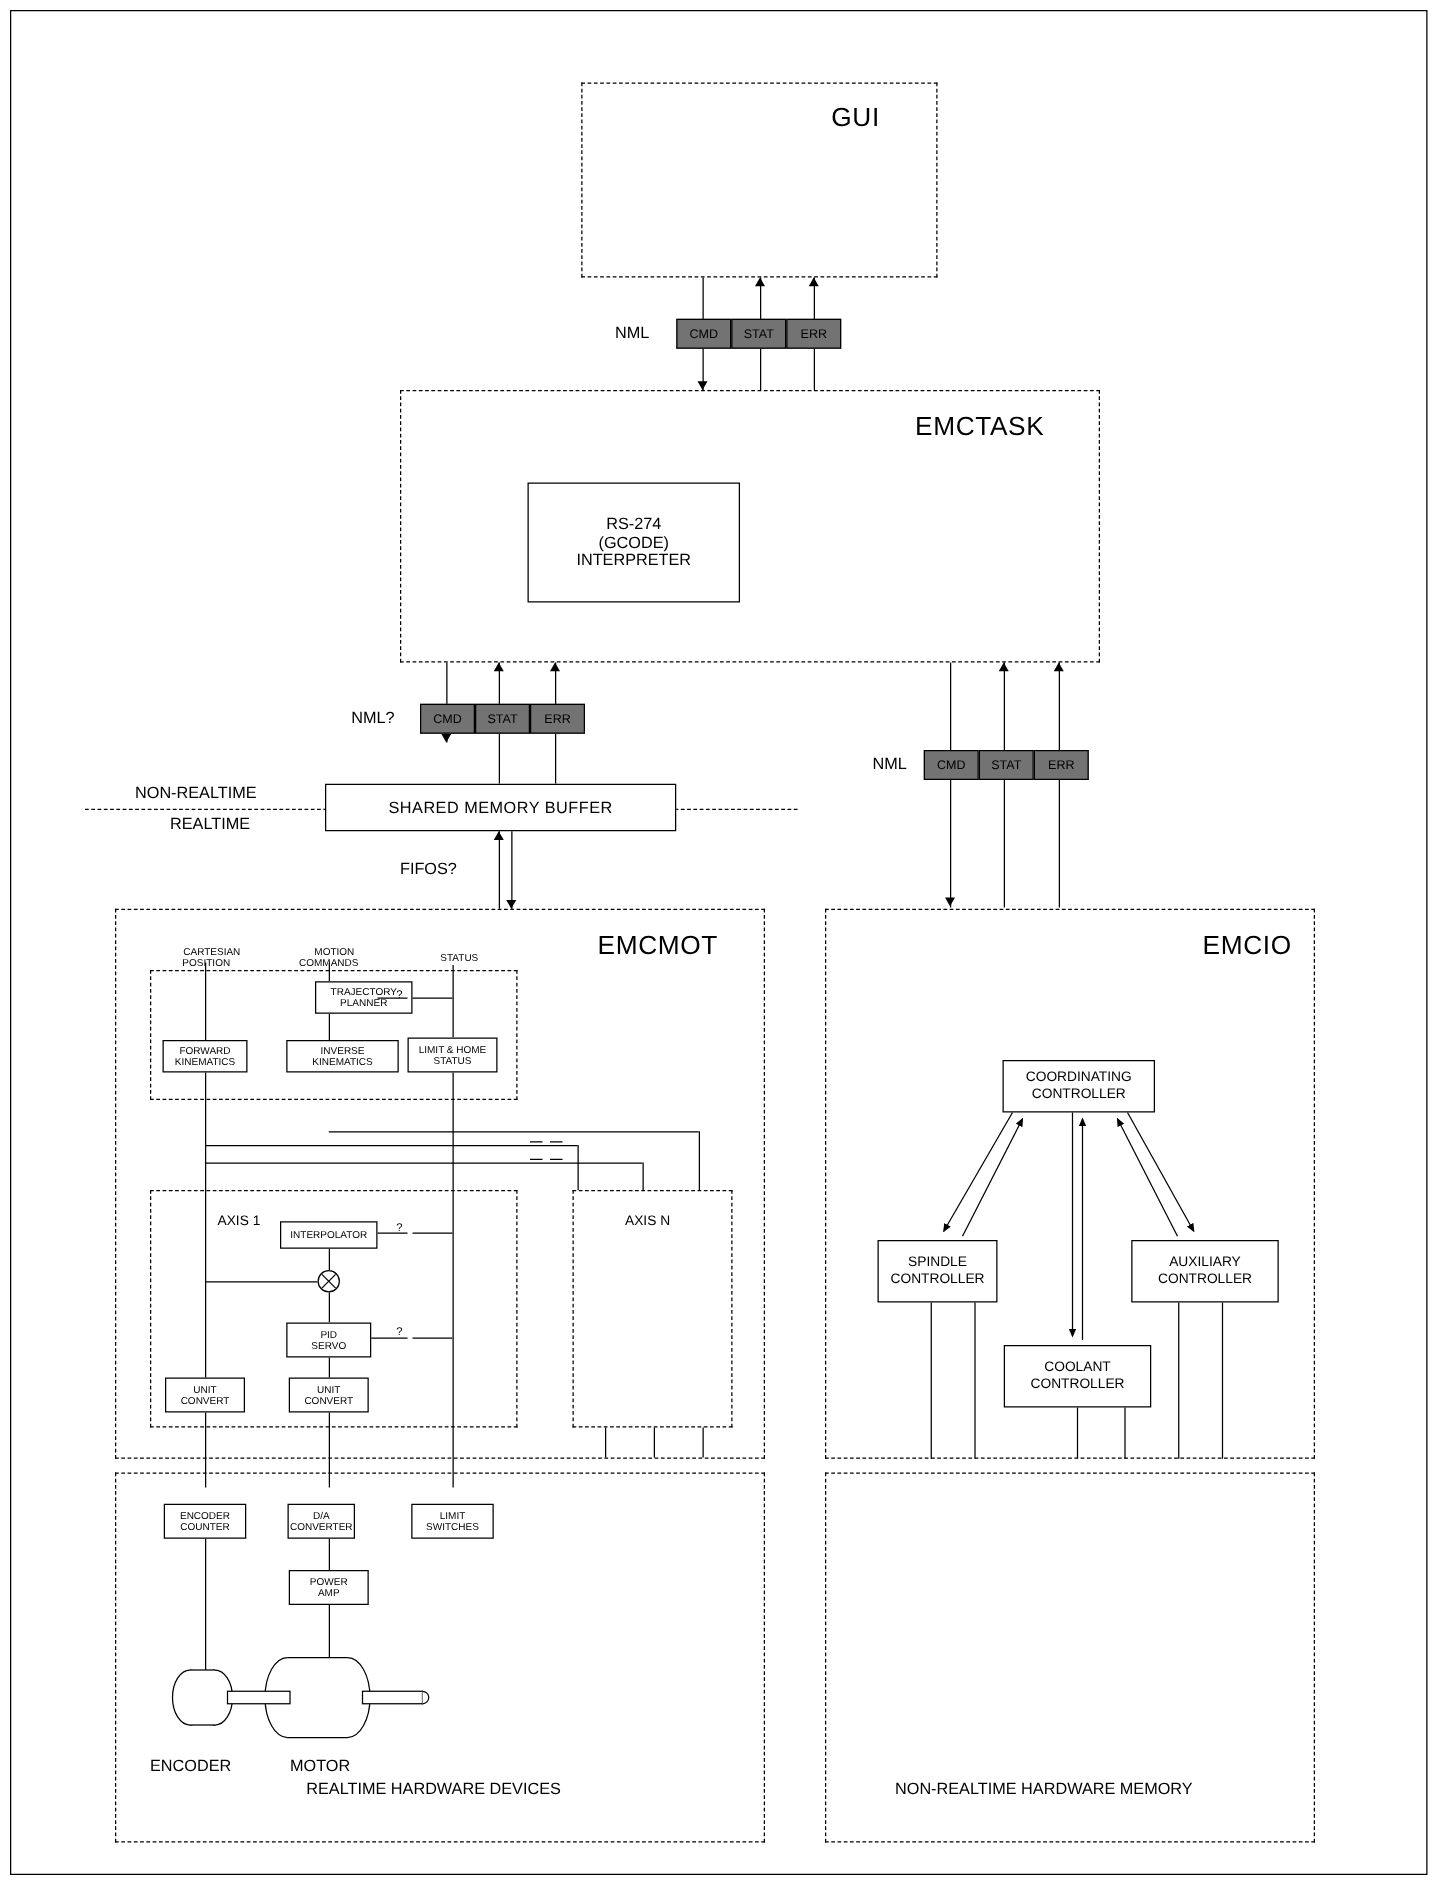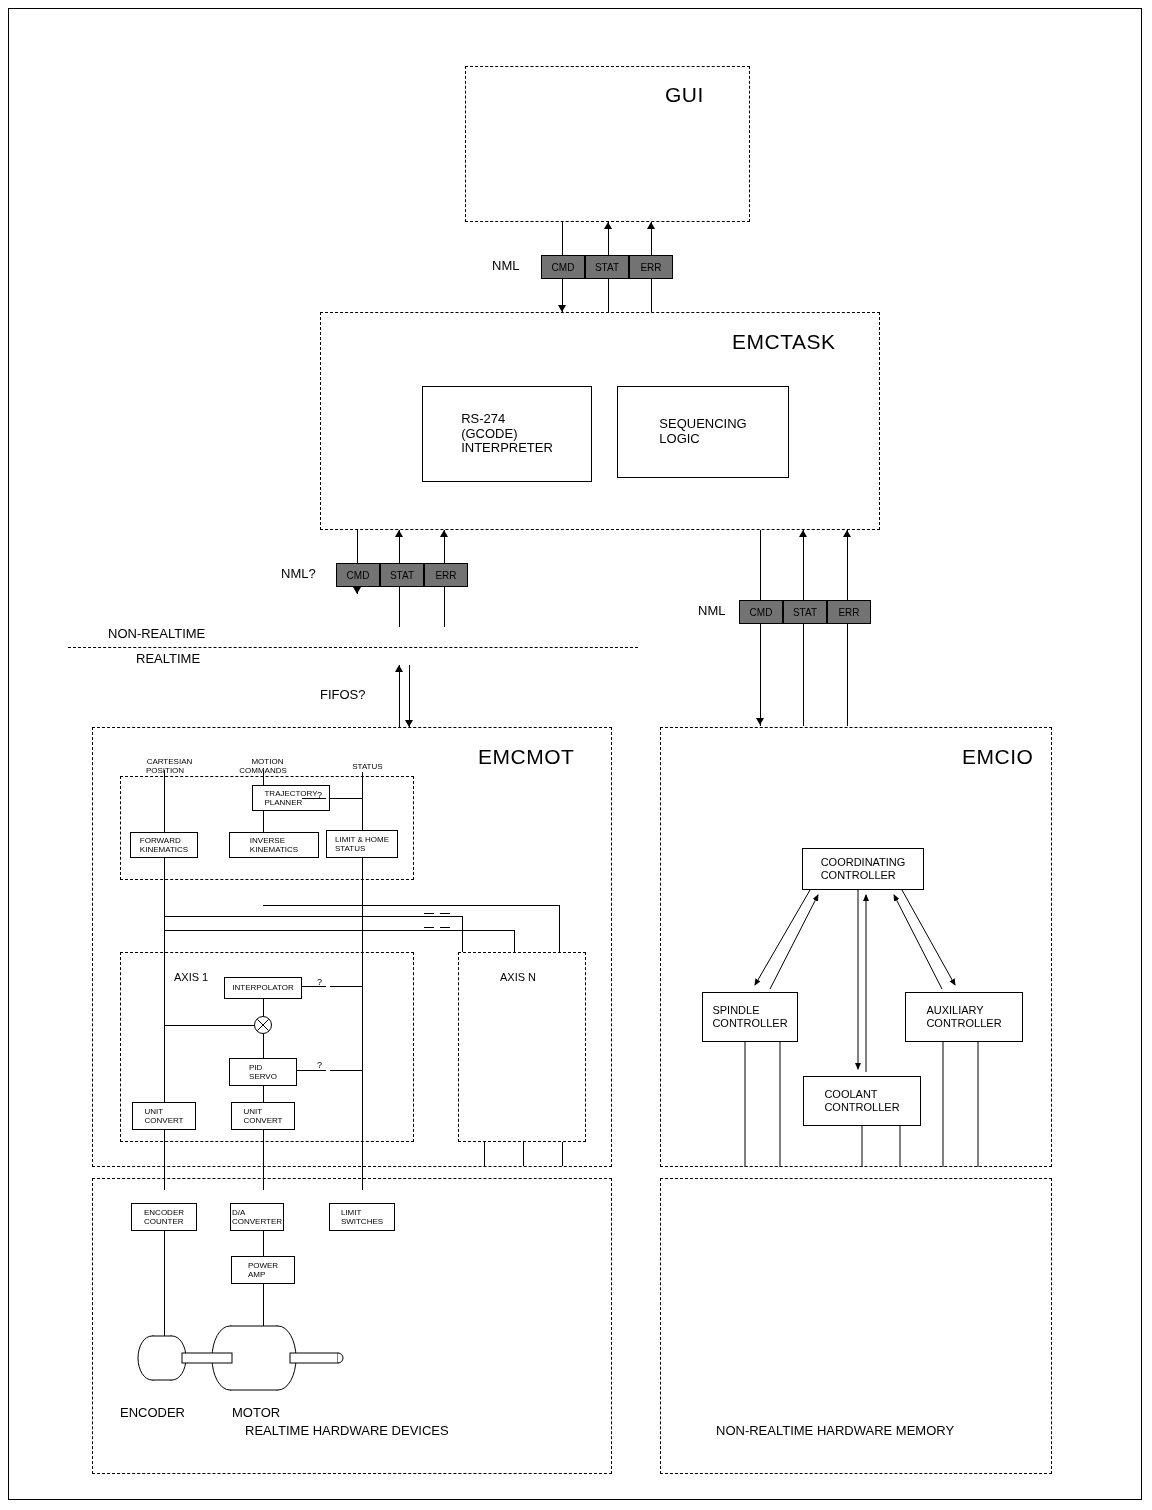--- a/index.html
+++ b/index.html
@@ -29,20 +29,21 @@
     box-sizing: border-box;
   }
   .box {
     position: absolute;
     box-sizing: border-box;
     border: 1px solid #000;
     background: #ffffff;
     display: flex;
     align-items: center;
     justify-content: center;
+    text-align: center;
     line-height: 1.15;
   }
   .dashed {
     border: 1px dashed #000;
     background: transparent;
   }
   .label {
     position: absolute;
     white-space: pre;
     text-align: center;
@@ -123,22 +124,20 @@
   <div class="nml-cell" style="left:541px; top:255px; width:44px; height:24px;">CMD</div>
   <div class="nml-cell" style="left:585px; top:255px; width:44px; height:24px;">STAT</div>
   <div class="nml-cell" style="left:629px; top:255px; width:44px; height:24px;">ERR</div>
 
   <div class="box dashed" style="left:320px; top:312px; width:560px; height:218px;"></div>
   <div class="label title-lg" style="left:732px; top:330px;">EMCTASK</div>
 
   <div class="box t13" style="left:422px; top:386px; width:170px; height:96px; white-space:pre;">RS-274
 (GCODE)
 INTERPRETER</div>
-  <div class="box t13" style="left:617px; top:386px; width:172px; height:92px; white-space:pre;">SEQUENCING
-LOGIC</div>
 
   <div class="line vline" style="left:357px; top:530px; height:64px;"></div>
   <div class="arrow arrow-down" style="left:353px; top:587px;"></div>
   <div class="line vline" style="left:399px; top:530px; height:36px;"></div>
   <div class="arrow arrow-up" style="left:395px; top:530px;"></div>
   <div class="line vline" style="left:444px; top:530px; height:36px;"></div>
   <div class="arrow arrow-up" style="left:440px; top:530px;"></div>
 
   <div class="label t13" style="left:281px; top:567px;">NML?</div>
   <div class="nml-cell" style="left:336px; top:563px; width:44px; height:24px;">CMD</div>
@@ -159,20 +158,21 @@
   <div class="nml-cell" style="left:739px; top:600px; width:44px; height:24px;">CMD</div>
   <div class="nml-cell" style="left:783px; top:600px; width:44px; height:24px;">STAT</div>
   <div class="nml-cell" style="left:827px; top:600px; width:44px; height:24px;">ERR</div>
   <div class="line vline" style="left:803px; top:624px; height:102px;"></div>
   <div class="line vline" style="left:847px; top:624px; height:102px;"></div>
 
   <div class="dash-divider" style="left:68px; top:647px; width:570px;"></div>
   <div class="label t13" style="left:108px; top:627px;">NON-REALTIME</div>
   <div class="label t13" style="left:136px; top:652px;">REALTIME</div>
 
+  <div class="box t13" style="left:260px; top:627px; width:281px; height:38px; letter-spacing:0.4px;">SHARED MEMORY BUFFER</div>
 
   <div class="line vline" style="left:399px; top:665px; height:62px;"></div>
   <div class="line vline" style="left:409px; top:665px; height:62px;"></div>
   <div class="arrow arrow-up" style="left:395px; top:665px;"></div>
   <div class="arrow arrow-down" style="left:405px; top:720px;"></div>
   <div class="label t13" style="left:320px; top:688px;">FIFOS?</div>
 
   <div class="box dashed" style="left:92px; top:727px; width:520px; height:440px;"></div>
   <div class="label title-lg" style="left:478px; top:745px;">EMCMOT</div>
 

